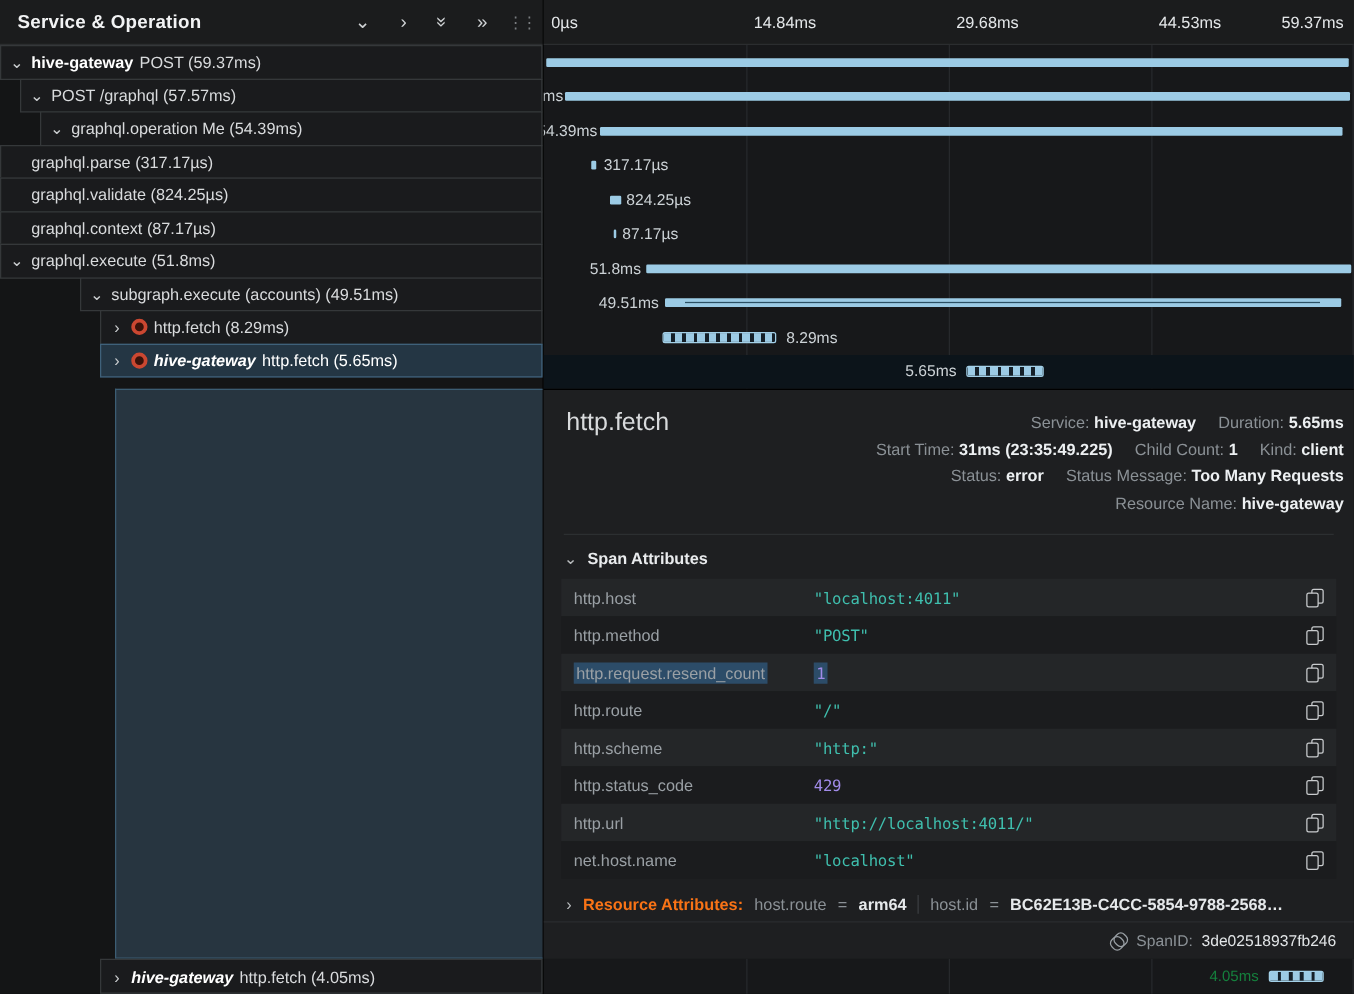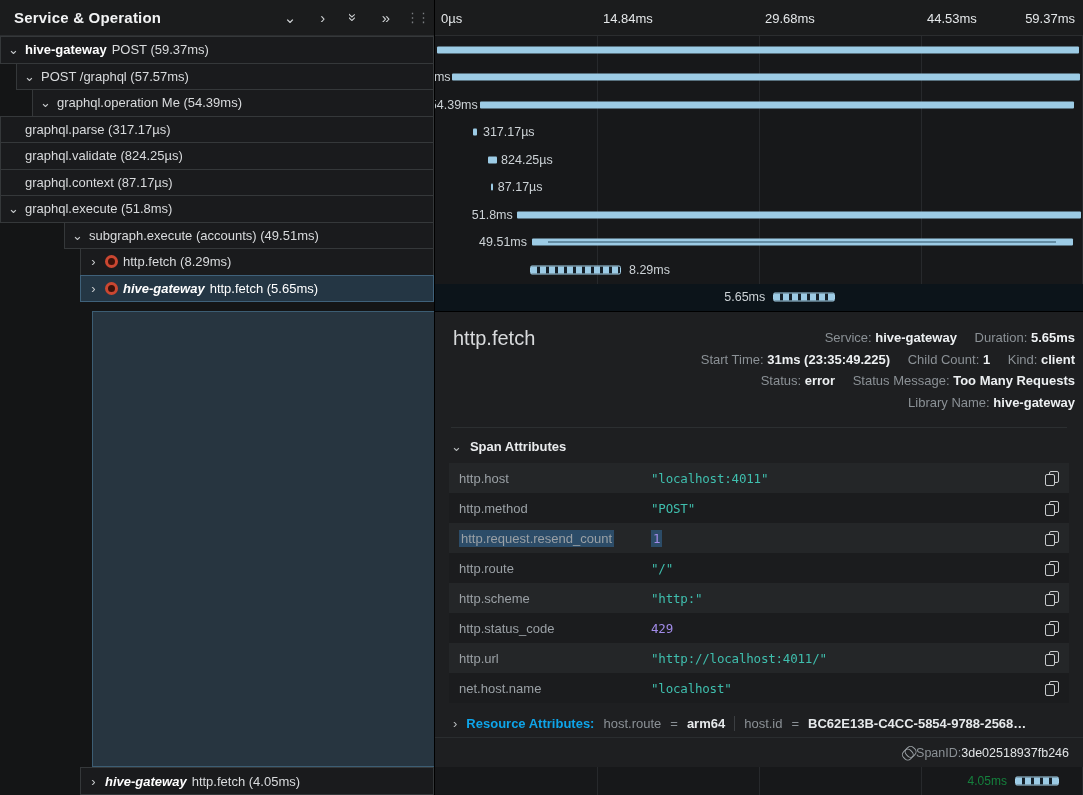--- a/index.html
+++ b/index.html
@@ -94,28 +94,28 @@
   .aval { flex:1; font-family:"DejaVu Sans Mono", monospace; font-size:12.5px; letter-spacing:-.2px; }
   .aval.str { color:#3fbfae; }
   .aval.num { color:#a18be8; }
   .hl { background:#2c4c68; padding:1px 2px; }
   .copy { position:relative; width:14px; height:15px; flex:none; cursor:pointer; }
   .copy::before { content:""; position:absolute; right:0; top:0; width:8px; height:10px; border:1.3px solid #c9ccce; border-radius:2px; }
   .copy::after  { content:""; position:absolute; left:0; bottom:0; width:8px; height:10px; border:1.3px solid #c9ccce; border-radius:2px; background:#202224; }
 
   .res { display:flex; align-items:center; gap:9px; padding:13px 16px 0 18px; font-size:13px; }
   .res-chev { color:#b9bcbe; }
-  .res-title { font-weight:700; color:#0ea5e9; }
+  .res-title { font-weight:700; color:#f97316; }
   .rkey { color:#8b9196; }
   .rval { color:#e6e9eb; font-weight:700; }
   .rsep { width:1px; height:15px; background:#3b3e41; }
 
   .foot {
     position:absolute; bottom:0; left:0; right:0; height:30px;
-    display:flex; align-items:center; justify-content:flex-end; 
+    display:flex; align-items:center; justify-content:flex-end; gap:7px;
     padding:0 14px; font-size:12.5px; color:#8b9196; border-top:1px solid #2a2d2f;
   }
   .foot .fval { color:#e2e5e7; }
   .linkicon { width:15px; height:9px; position:relative; transform:rotate(-45deg); flex:none; }
   .linkicon::before { content:""; position:absolute; left:0; top:0; width:9px; height:9px; border:1.5px solid #9aa0a5; border-radius:4.5px; }
   .linkicon::after  { content:""; position:absolute; right:0; top:0; width:9px; height:9px; border:1.5px solid #9aa0a5; border-radius:4.5px; }
 </style>
 </head>
 <body>
 
@@ -268,21 +268,21 @@
             <span>Kind:</span>
             <b>client</b>
           </div>
           <div>
             <span>Status:</span>
             <b>error</b><span class="mgap"></span>
             <span>Status Message:</span>
             <b>Too Many Requests</b>
           </div>
           <div>
-            <span>Library Name:</span>
+            <span>Resource Name:</span>
             <b>hive-gateway</b>
           </div>
         </div>
       </div>
 
       <div class="divider"></div>
 
       <div class="sa-head">
         <span class="sa-chev">⌄</span>
         <span>Span Attributes</span>

